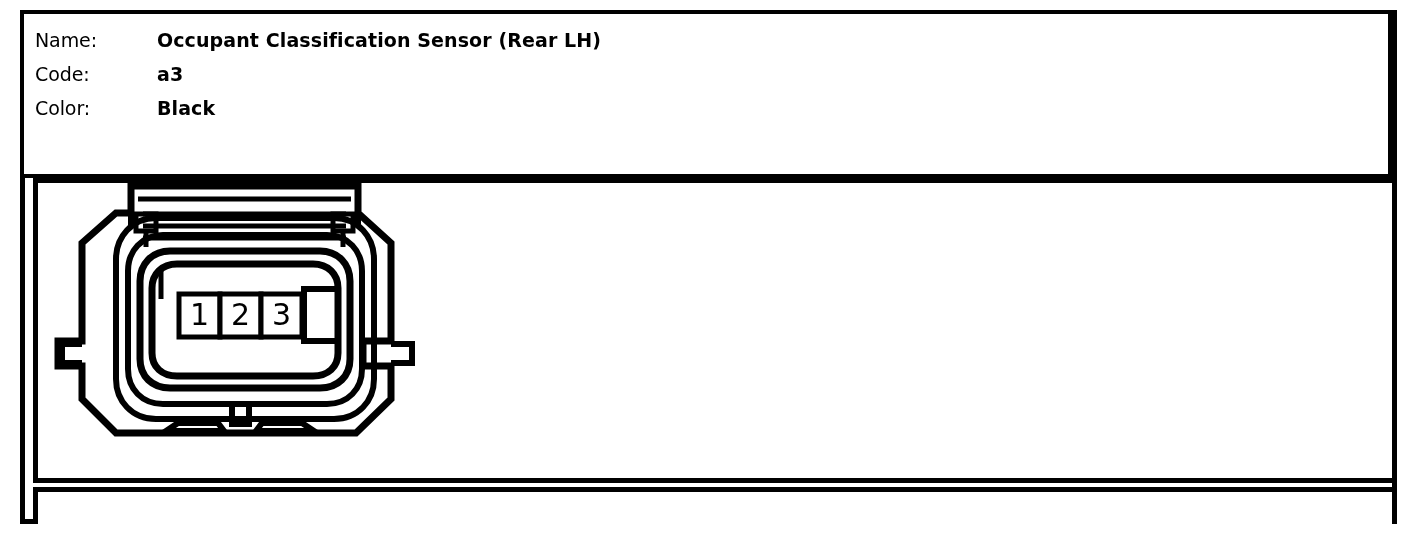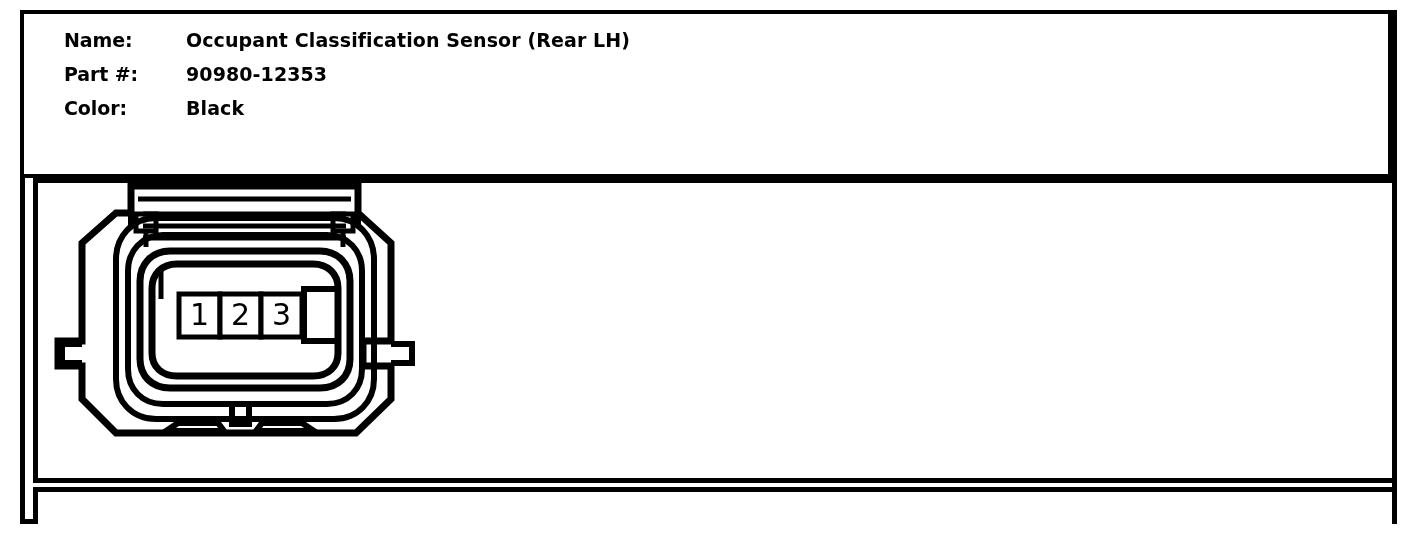--- a/index.html
+++ b/index.html
@@ -46,23 +46,22 @@
   }
   .spec-row {
     height: 34px;
     line-height: 34px;
     white-space: nowrap;
     font-size: 19px;
   }
   .spec-label {
     display: inline-block;
     width: 122px;
-    font-weight: bold;
+    font-weight: normal;
     letter-spacing: -0.1px;
-    margin-left: 29px;
   }
   .spec-value {
     display: inline-block;
     font-weight: bold;
     letter-spacing: 0.1px;
   }
 
   
   #diagram-box {
     position: absolute;
@@ -111,24 +110,24 @@
 
 <div id="page-frame"></div>
 
 <div id="spec-box">
   <div class="spec-rows">
 
     <div class="spec-row">
       <span class="spec-label">Name:</span><span class="spec-value">Occupant Classification Sensor (Rear LH)</span>
     </div>
 
-
     <div class="spec-row">
-      <span class="spec-label">Part #:</span><span class="spec-value">90980-12353</span>
+      <span class="spec-label">Code:</span><span class="spec-value">a3</span>
     </div>
+
 
     <div class="spec-row">
       <span class="spec-label">Color:</span><span class="spec-value">Black</span>
     </div>
 
   </div>
 </div>
 
 <div id="diagram-box">
 

